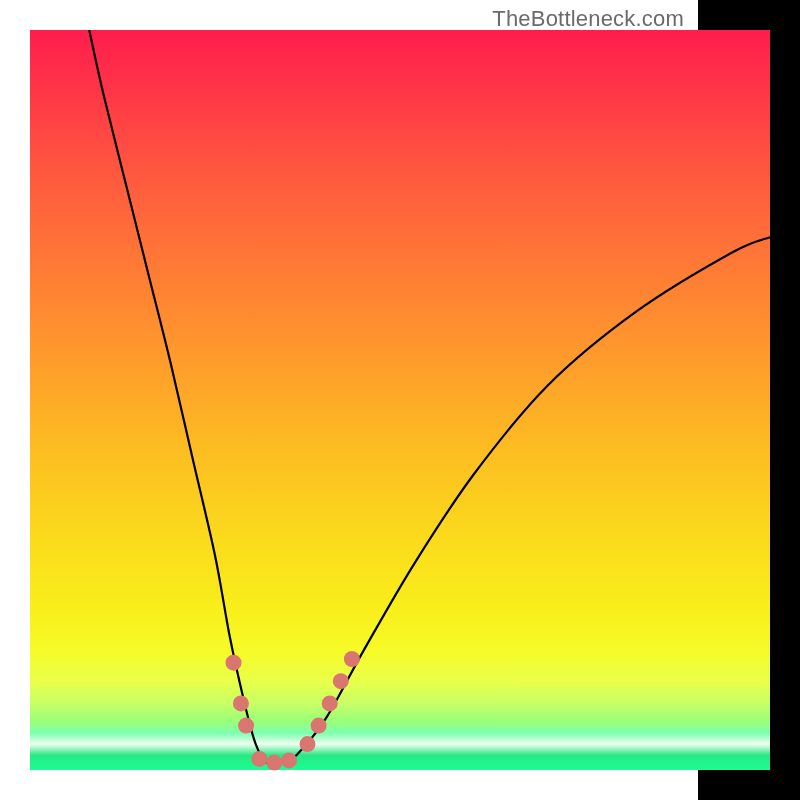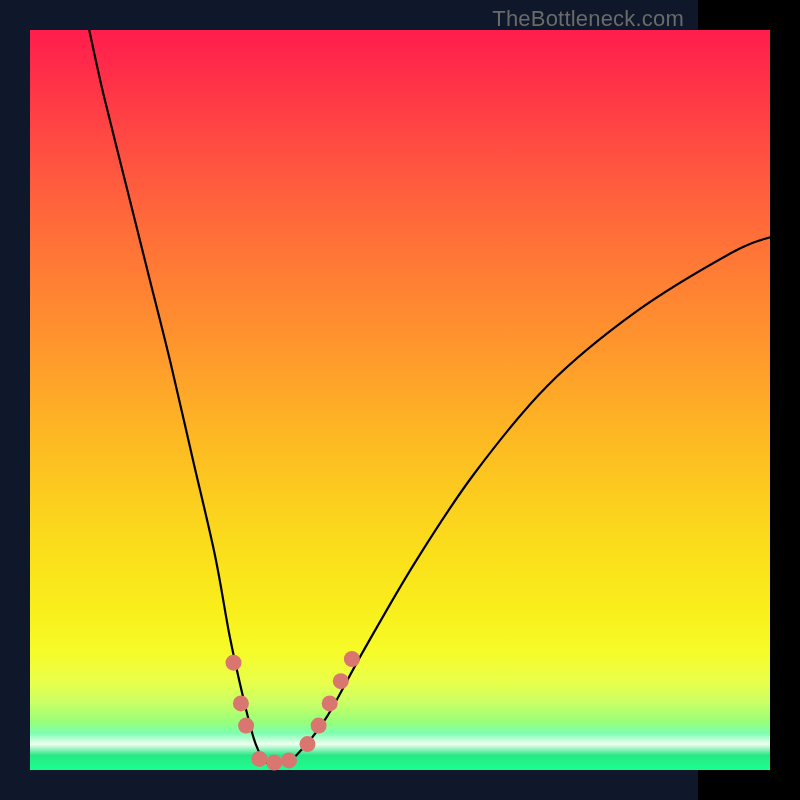--- a/index.html
+++ b/index.html
@@ -8,21 +8,21 @@
     width: 800px;
     height: 800px;
     background: #000;
     overflow: hidden;
     font-family: Arial, Helvetica, sans-serif;
   }
   .frame {
     position: relative;
     width: 698px;
     height: 800px;
-    background: #0f172a;
+    background: #ffffff;
   }
   .plot-area {
     position: absolute;
     left: 30px;
     top: 30px;
     width: 740px;
     height: 740px;
     
     background: linear-gradient(
       to bottom,

